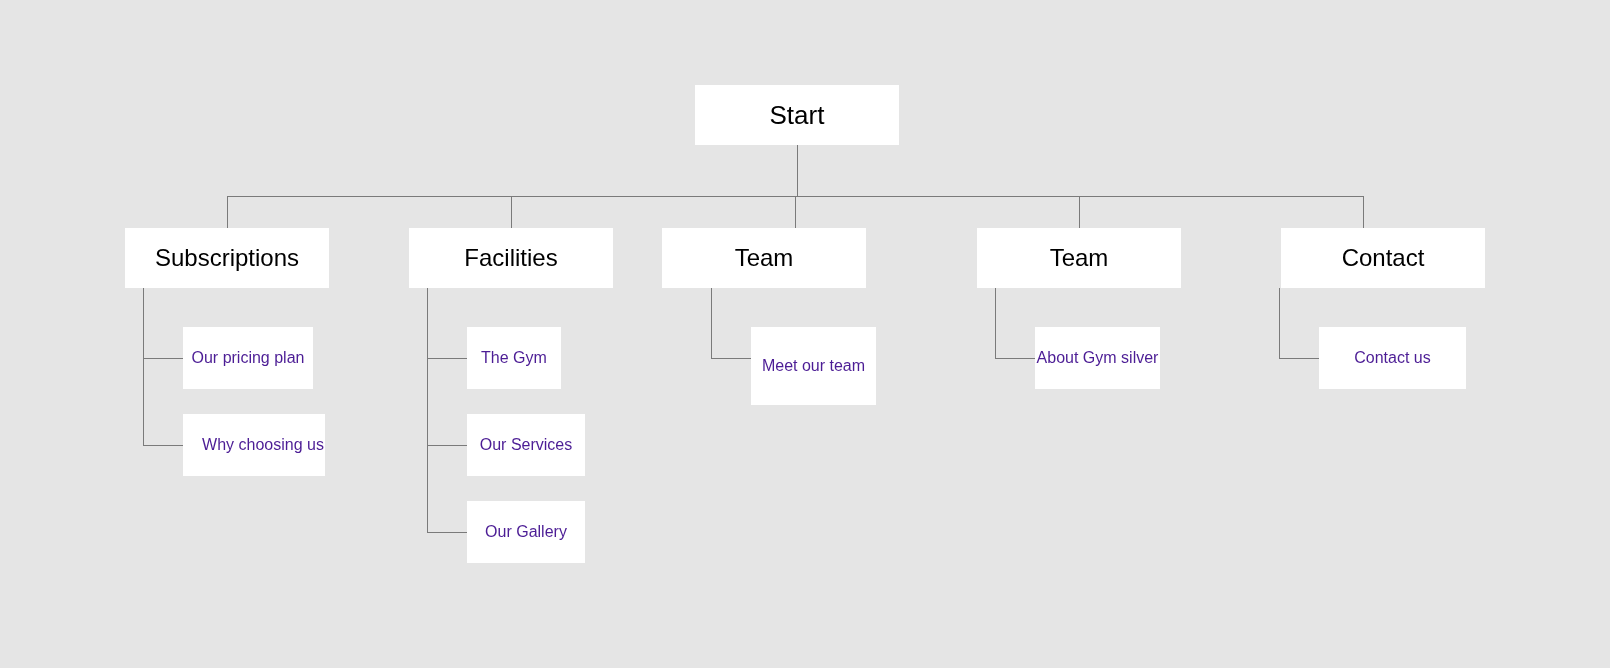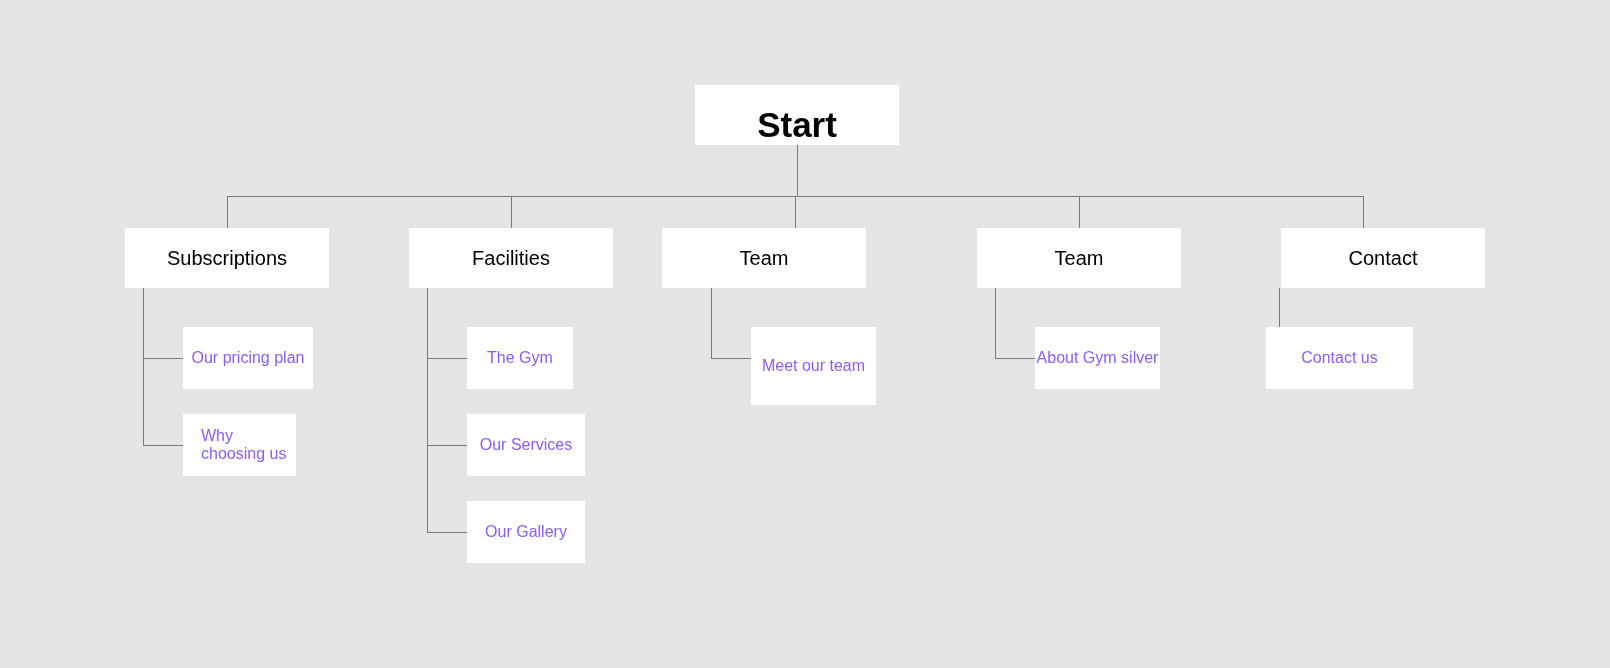--- a/index.html
+++ b/index.html
@@ -18,34 +18,33 @@
   }
   .node {
     position: absolute;
     background: #ffffff;
     display: flex;
     align-items: center;
     justify-content: center;
     box-sizing: border-box;
   }
   .root {
-    font-size: 35px;
-    font-weight: 700;
+    font-size: 26px;
+    font-weight: 400;
     color: #000;
-    align-items: flex-end;
   }
   .section {
-    font-size: 20px;
+    font-size: 24px;
     font-weight: 400;
     color: #000;
   }
   .leaf {
     font-size: 16px;
     font-weight: 400;
-    color: #8b5cf6;
+    color: #4c1d95;
   }
   svg.connectors {
     position: absolute;
     left: 0;
     top: 0;
     width: 1610px;
     height: 668px;
     pointer-events: none;
   }
   svg.connectors line {
@@ -106,39 +105,39 @@
   <div class="node section" style="left:977px; top:228px; width:204px; height:60px;">
     <span>Team</span>
   </div>
   <div class="node section" style="left:1261px; top:228px; width:204px; height:60px;margin-left:20px;">
     <span>Contact</span>
   </div>
 
   <div class="node leaf" style="left:183px; top:327px; width:130px; height:62px;">
     <span>Our pricing plan</span>
   </div>
-  <div class="node leaf" style="left:183px; top:414px; width:113px; height:62px;padding-left:18px;">
+  <div class="node leaf" style="left:183px; top:414px; width:142px; height:62px;padding-left:18px;">
     <span>Why choosing us</span>
   </div>
 
-  <div class="node leaf" style="left:467px; top:327px; width:106px; height:62px;">
+  <div class="node leaf" style="left:467px; top:327px; width:94px; height:62px;">
     <span>The Gym</span>
   </div>
   <div class="node leaf" style="left:467px; top:414px; width:118px; height:62px;">
     <span>Our Services</span>
   </div>
   <div class="node leaf" style="left:467px; top:501px; width:118px; height:62px;">
     <span>Our Gallery</span>
   </div>
 
   <div class="node leaf" style="left:751px; top:327px; width:125px; height:78px;">
     <span>Meet our team</span>
   </div>
 
   <div class="node leaf" style="left:1035px; top:327px; width:125px; height:62px;">
     <span>About Gym silver</span>
   </div>
 
-  <div class="node leaf" style="left:1266px; top:327px; width:147px; height:62px;">
+  <div class="node leaf" style="left:1319px; top:327px; width:147px; height:62px;">
     <span>Contact us</span>
   </div>
 
 </div>
 
 </body></html>

